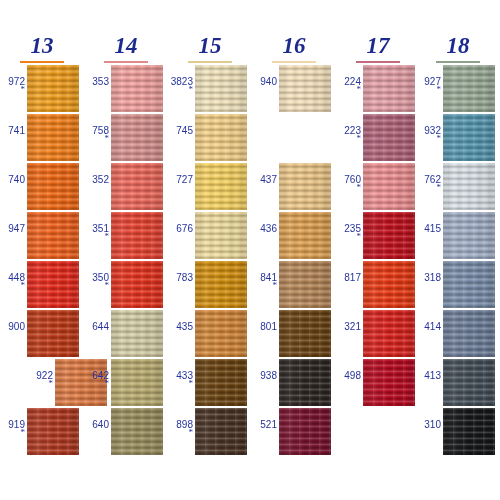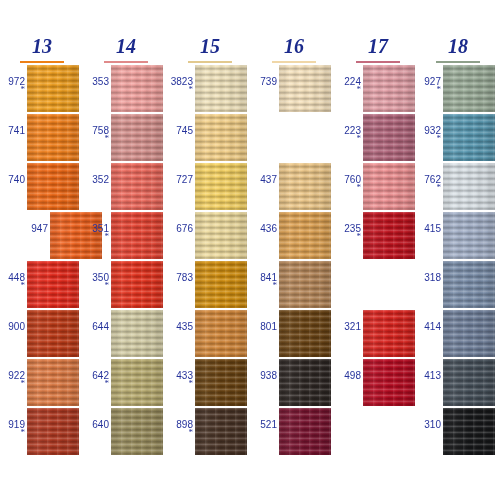--- a/index.html
+++ b/index.html
@@ -8,21 +8,21 @@
     font-family:"Liberation Sans",sans-serif;
   }
   #sheet{position:relative;width:500px;height:500px;}
   .col{position:absolute;top:0;width:84px;height:500px;}
   .col-head{
     position:absolute;top:36px;left:0;width:84px;height:26px;
     text-align:center;
   }
   .col-head .num{
     font-family:"Liberation Serif",serif;
-    font-style:italic;font-weight:bold;font-size:20px;
+    font-style:italic;font-weight:bold;font-size:23px;
     color:#1b2a8c;line-height:20px;display:inline-block;
     padding:0 3px 1px 3px;
   }
   .head-rule{
     position:absolute;left:20px;top:61px;width:44px;height:2px;
   }
   .row{position:absolute;left:0;width:84px;height:48px;}
   .lbl{
     position:absolute;left:0;top:12px;width:25px;
     text-align:right;
@@ -100,21 +100,21 @@
       </div>
       <div class="row" style="top: 163px;">
         <div class="lbl">740</div>
         <div class="swatch">
           <div class="base" style="background: rgb(242, 106, 22);"></div>
           <div class="threads"></div>
           <div class="slub"></div>
           <div class="shade"></div>
         </div>
       </div>
-      <div class="row" style="top: 212px; margin-left: 23px;">
+      <div class="row" style="top: 212px;">
         <div class="lbl">947</div>
         <div class="swatch">
           <div class="base" style="background: rgb(242, 99, 30);"></div>
           <div class="threads"></div>
           <div class="slub"></div>
           <div class="shade"></div>
         </div>
       </div>
       <div class="row" style="top: 261px;">
         <div class="lbl">448</div>
@@ -128,21 +128,21 @@
       </div>
       <div class="row" style="top: 310px;">
         <div class="lbl">900</div>
         <div class="swatch">
           <div class="base" style="background: rgb(192, 59, 23);"></div>
           <div class="threads"></div>
           <div class="slub"></div>
           <div class="shade"></div>
         </div>
       </div>
-      <div class="row" style="top: 359px;">
+      <div class="row" style="top: 359px; margin-left: 28px;">
         <div class="lbl">922</div>
         <div class="star">*</div>
         <div class="swatch">
           <div class="base" style="background: rgb(224, 124, 69);"></div>
           <div class="threads"></div>
           <div class="slub"></div>
           <div class="shade"></div>
         </div>
       </div>
       <div class="row" style="top: 408px;">
@@ -312,21 +312,21 @@
           <div class="threads"></div>
           <div class="slub"></div>
           <div class="shade"></div>
         </div>
       </div>
     </div>
     <div class="col" style="left: 252px;">
       <div class="col-head"><span class="num">16</span></div>
       <div class="head-rule" style="background: rgb(240, 215, 168);"></div>
       <div class="row" style="top: 65px;">
-        <div class="lbl">739</div>
+        <div class="lbl">940</div>
         <div class="swatch">
           <div class="base" style="background: rgb(247, 227, 190);"></div>
           <div class="threads"></div>
           <div class="slub"></div>
           <div class="shade"></div>
         </div>
       </div>
       <div class="row" style="top: 163px;">
         <div class="lbl">437</div>
         <div class="swatch">
@@ -419,20 +419,29 @@
       <div class="row" style="top: 212px;">
         <div class="lbl">235</div>
         <div class="star">*</div>
         <div class="swatch">
           <div class="base" style="background: rgb(195, 18, 30);"></div>
           <div class="threads"></div>
           <div class="slub"></div>
           <div class="shade"></div>
         </div>
       </div>
+      <div class="row" style="top: 261px;">
+        <div class="lbl">817</div>
+        <div class="swatch">
+          <div class="base" style="background: rgb(235, 58, 21);"></div>
+          <div class="threads"></div>
+          <div class="slub"></div>
+          <div class="shade"></div>
+        </div>
+      </div>
       <div class="row" style="top: 310px;">
         <div class="lbl">321</div>
         <div class="swatch">
           <div class="base" style="background: rgb(220, 35, 30);"></div>
           <div class="threads"></div>
           <div class="slub"></div>
           <div class="shade"></div>
         </div>
       </div>
       <div class="row" style="top: 359px;">

